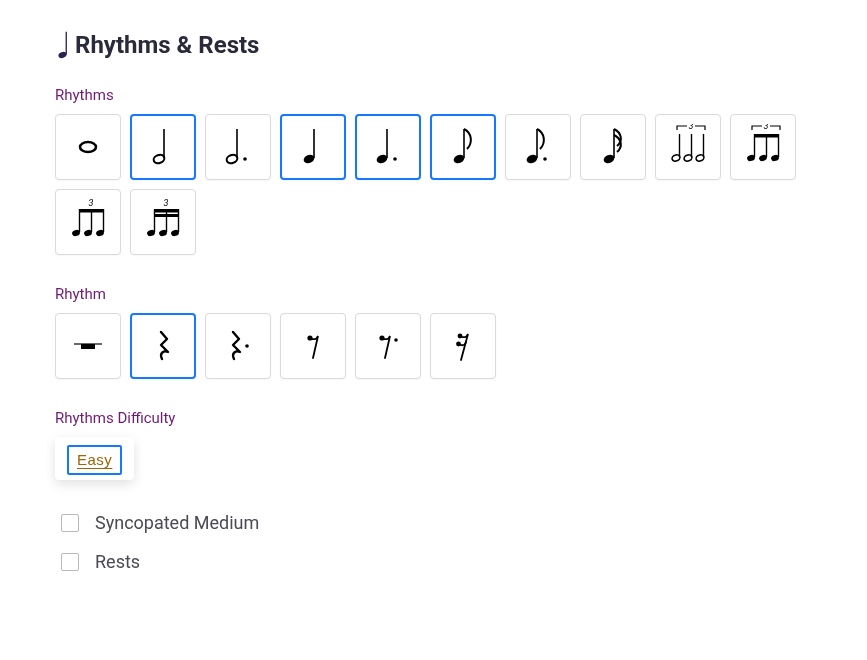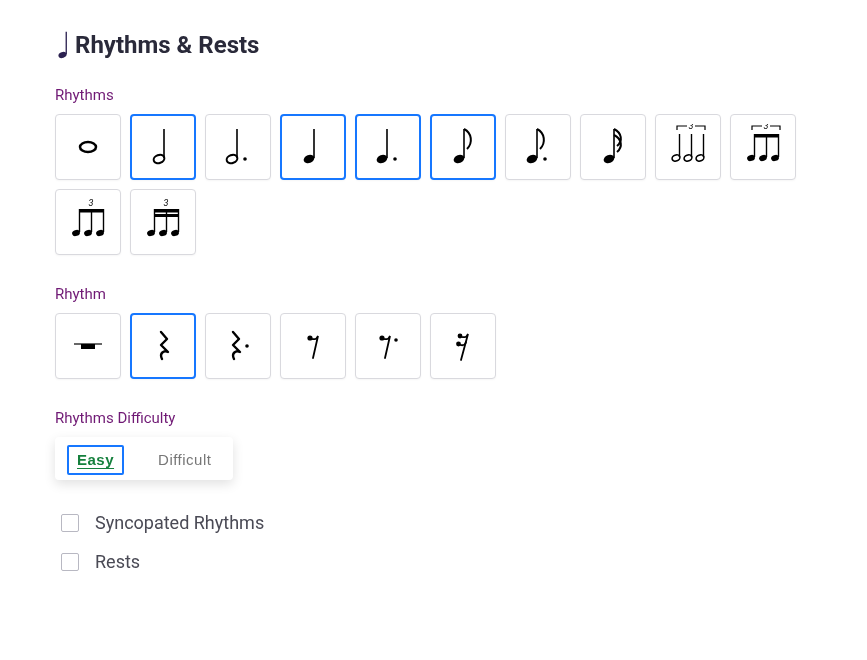--- a/index.html
+++ b/index.html
@@ -63,22 +63,22 @@
     padding: 14px 22px 12px 22px;
     font-size: 15px;
     letter-spacing: 0.5px;
     color: #777;
     cursor: pointer;
     background: transparent;
     border: none;
     position: relative;
   }
   .diff-btn.selected {
-    color: #15803d;
-    font-weight: 700;
+    color: #a16207;
+    font-weight: 400;
     text-decoration: underline;
     text-underline-offset: 3px;
   }
   .diff-btn.selected::before {
     content: "";
     position: absolute;
     top: 8px; left: 12px; right: 12px;
     height: 26px;
     border: 2px solid #1677ff;
     border-radius: 2px;
@@ -338,27 +338,26 @@
         <use href="#ic-sixteenth-rest"></use>
       </svg>
   </div>
 
 </div>
 
 
 <div class="section-label">Rhythms Difficulty</div>
 <div class="diff-row">
   <button class="diff-btn selected">Easy</button>
-  <button class="diff-btn">Difficult</button>
 </div>
 
 
 <div class="check-row">
   <div class="checkbox"></div>
-  <span class="check-label">Syncopated Rhythms</span>
+  <span class="check-label">Syncopated Medium</span>
 </div>
 <div class="check-row">
   <div class="checkbox"></div>
   <span class="check-label">Rests</span>
 </div>
 
 
 
 
 </body></html>

